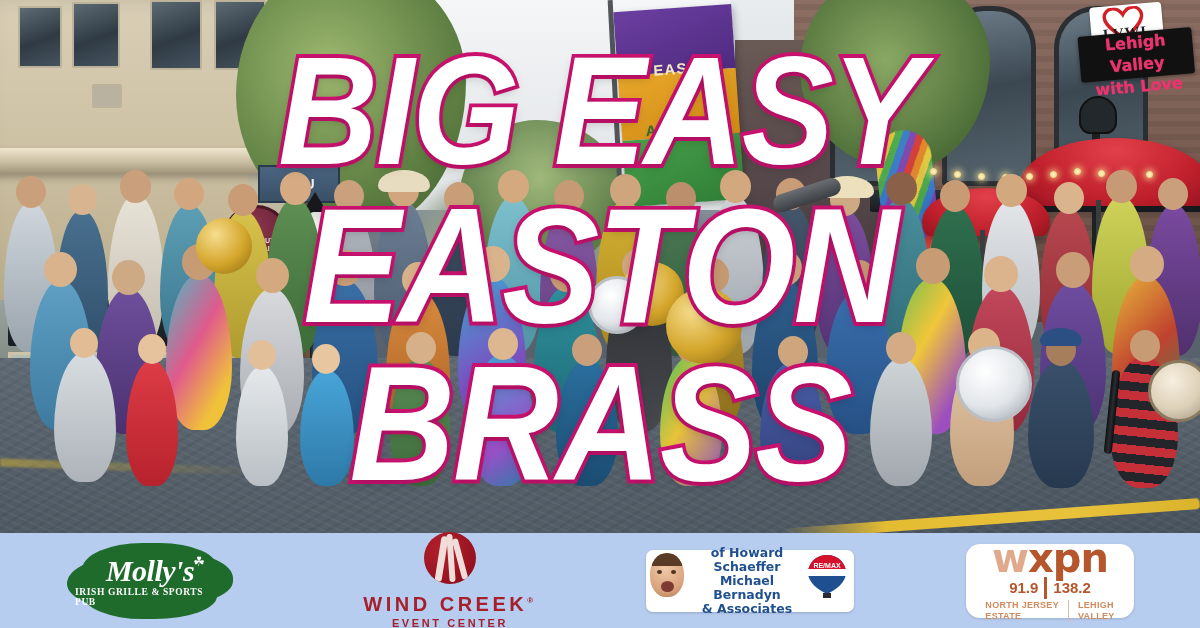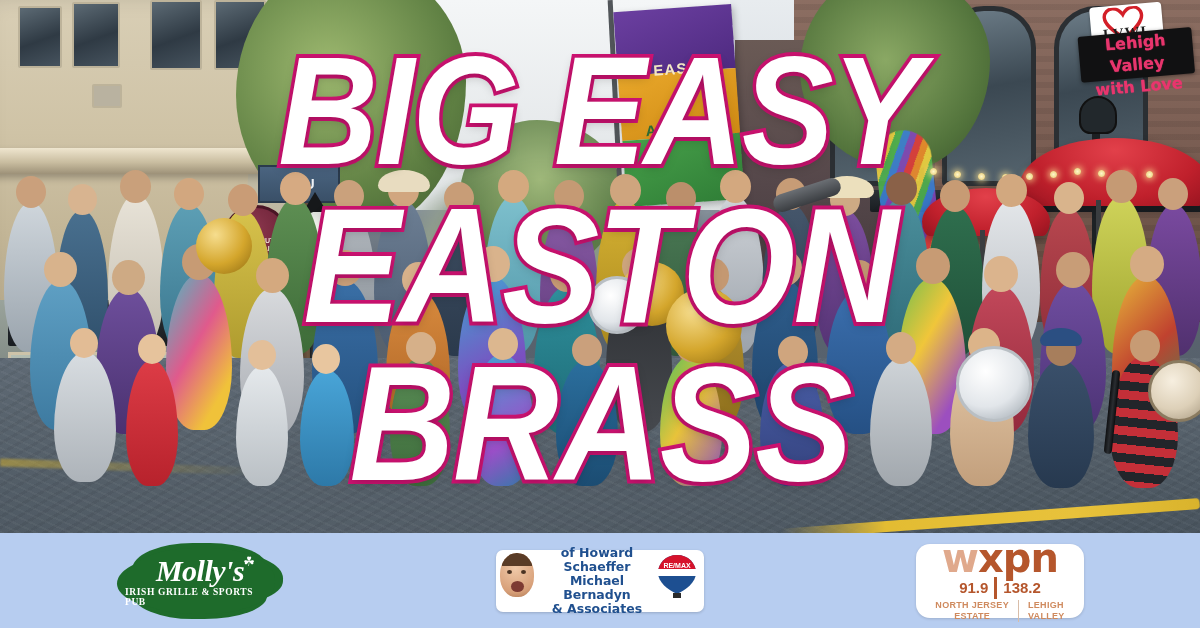--- a/index.html
+++ b/index.html
@@ -273,21 +273,21 @@
     display:flex;flex-direction:column;align-items:center;justify-content:center;
   }
   .wxpn-top{font-size:40px;font-weight:bold;line-height:36px;letter-spacing:-1px;font-family:"DejaVu Sans",sans-serif;}
   .wxpn-w{color:#e0a98c;}
   .wxpn-xpn{color:#b5562c;}
   .wxpn-freq{display:flex;align-items:center;gap:6px;margin-top:1px;}
   .wxpn-freq span{color:#b5562c;font-size:15px;font-weight:bold;}
   .wxpn-bar{width:3px;height:22px;background:#b5562c;display:block;}
   .wxpn-sub{display:flex;gap:9px;margin-top:1px;align-items:flex-start;}
   .wxpn-sub div{color:#cf8a5e;font-size:9px;font-weight:bold;line-height:11px;letter-spacing:.3px;}
-  .wxpn-sub .l{text-align:center;}
+  .wxpn-sub .l{text-align:left;}
   .wxpn-sub .r{text-align:left;}
   .wxpn-div{width:1px;height:22px;background:#d9bda8;}
 </style>
 </head>
 <body>
 
 <div class="poster">
 
   <div class="photo">
     <div class="sky"></div>
@@ -507,20 +507,33 @@
   <div class="sponsors">
 
     <div class="slot">
       <div class="mollys">
         <div class="clover">☘</div>
         <div class="mollys-name">Molly's</div>
         <div class="mollys-sub">IRISH GRILLE &amp; SPORTS PUB</div>
       </div>
     </div>
 
+    <div class="slot">
+      <div class="wc">
+        <div class="wc-mark">
+          <b style="left:14px;top:4px;width:7px;height:46px;border-radius:4px;transform:rotate(9deg);"></b>
+          <b style="left:24px;top:2px;width:6px;height:48px;border-radius:4px;transform:rotate(-4deg);"></b>
+          <b style="left:33px;top:6px;width:6px;height:42px;border-radius:4px;transform:rotate(-15deg);"></b>
+        </div>
+        <div class="wc-t1">
+          <span>WIND CREEK</span><sup>®</sup>
+        </div>
+        <div class="wc-t2">EVENT CENTER</div>
+      </div>
+    </div>
 
     <div class="slot">
       <div class="rm">
         <div class="rm-face">
           <i style="left:2px;top:0;width:30px;height:13px;border-radius:50% 50% 0 0;background:#5a3c26;"></i>
           <i style="left:7px;top:17px;width:5px;height:4px;border-radius:50%;"></i>
           <i style="left:21px;top:17px;width:5px;height:4px;border-radius:50%;"></i>
           <i style="left:11px;top:28px;width:13px;height:11px;border-radius:50%;background:#7d3a32;"></i>
         </div>
         <div class="rm-txt">

